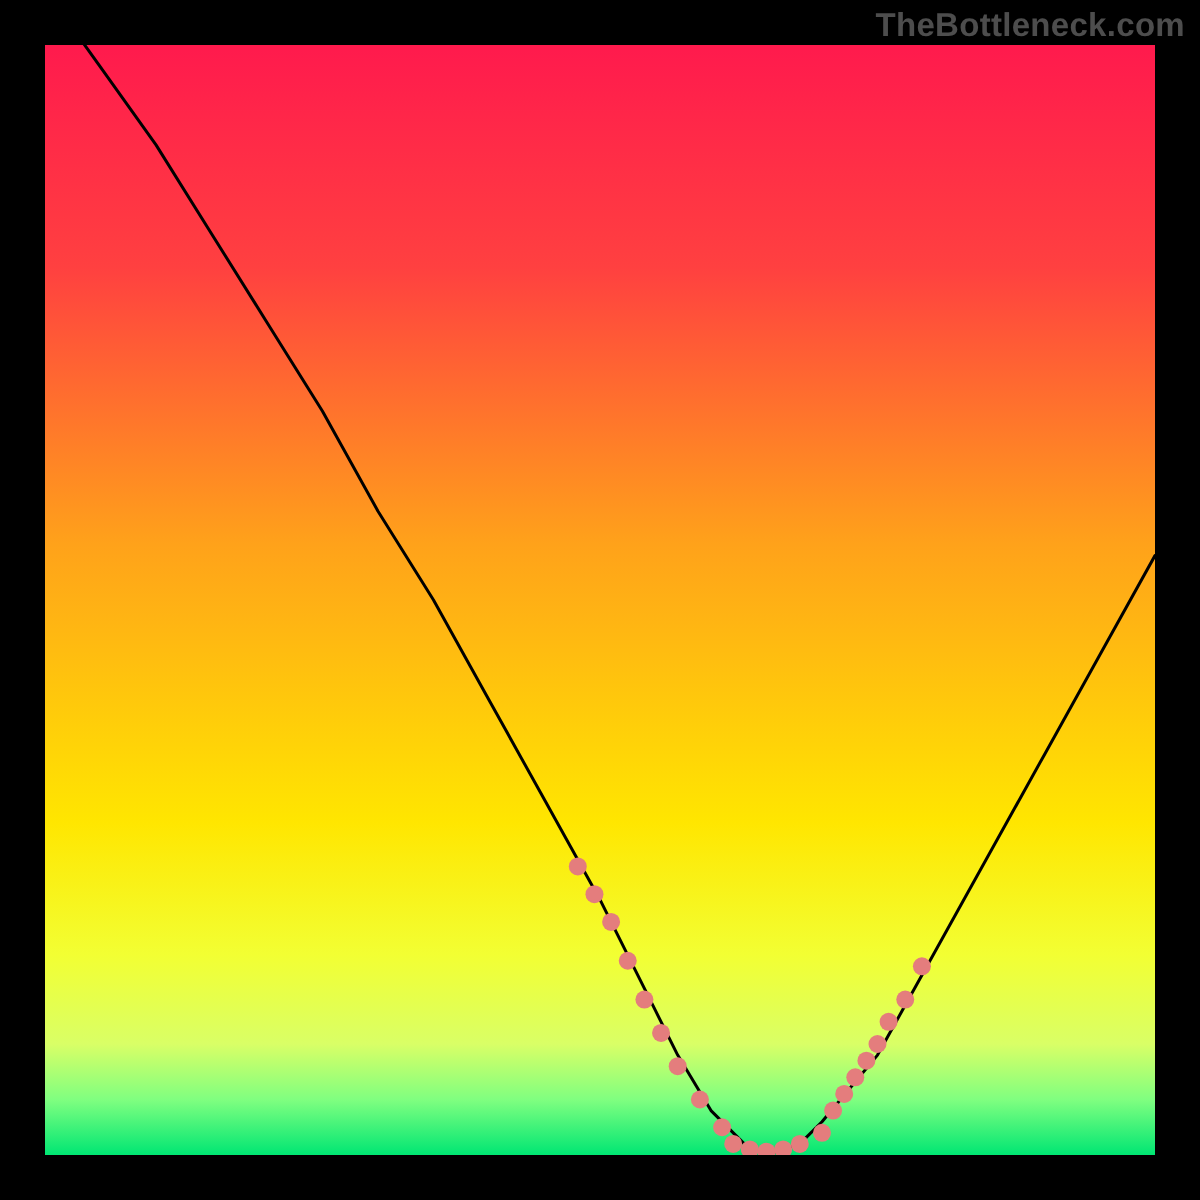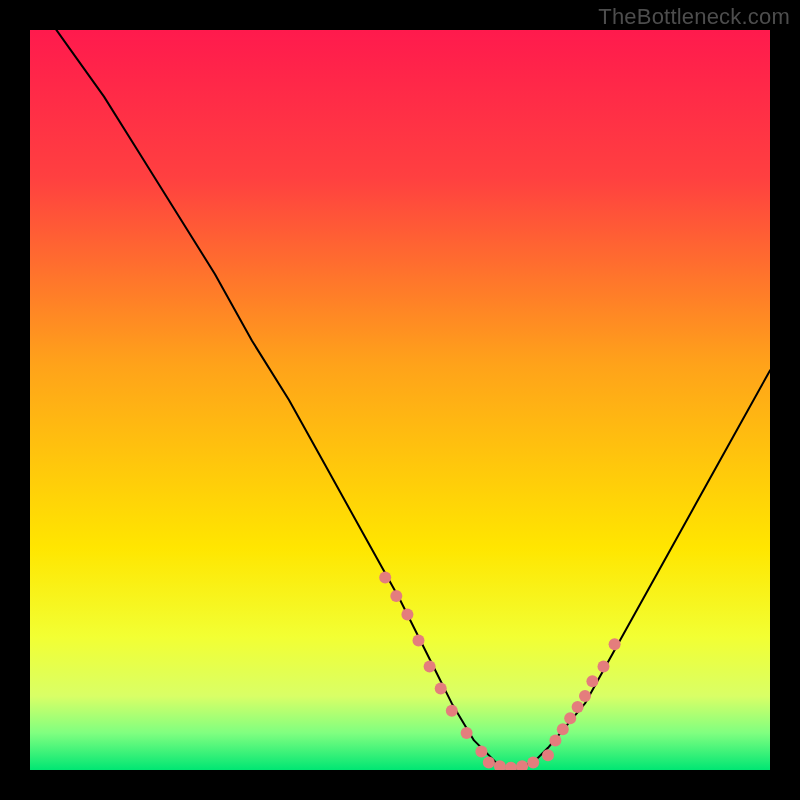--- a/index.html
+++ b/index.html
@@ -18,21 +18,21 @@
     width: 800px;
     height: 800px;
     background: #000;
   }
   .watermark {
     position: absolute;
     top: 4px;
     right: 10px;
     color: #4d4d4d;
     font-size: 22px;
-    font-weight: 400;
+    font-weight: 700;
     letter-spacing: 0.2px;
     z-index: 5;
   }
   svg.plot {
     position: absolute;
     top: 0;
     left: 0;
   }
 </style>
 </head>

